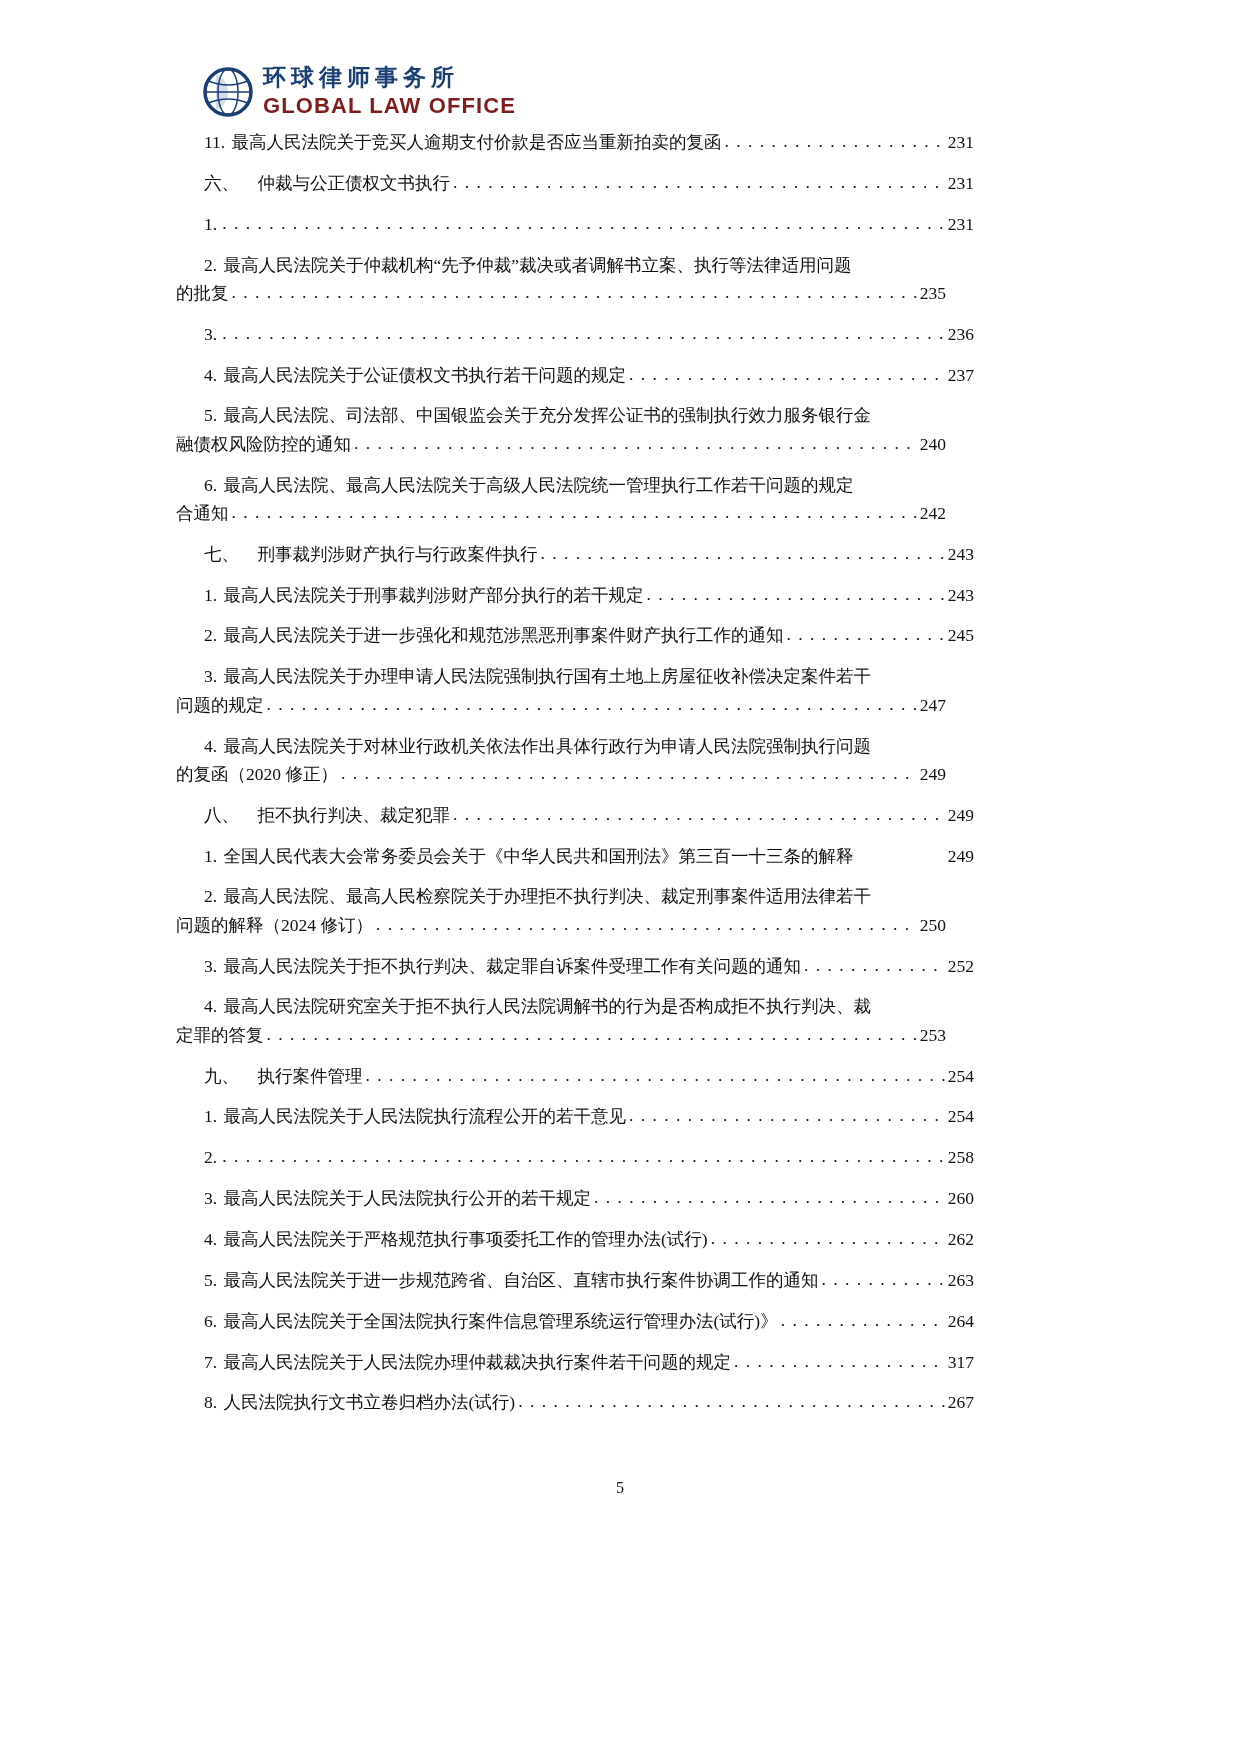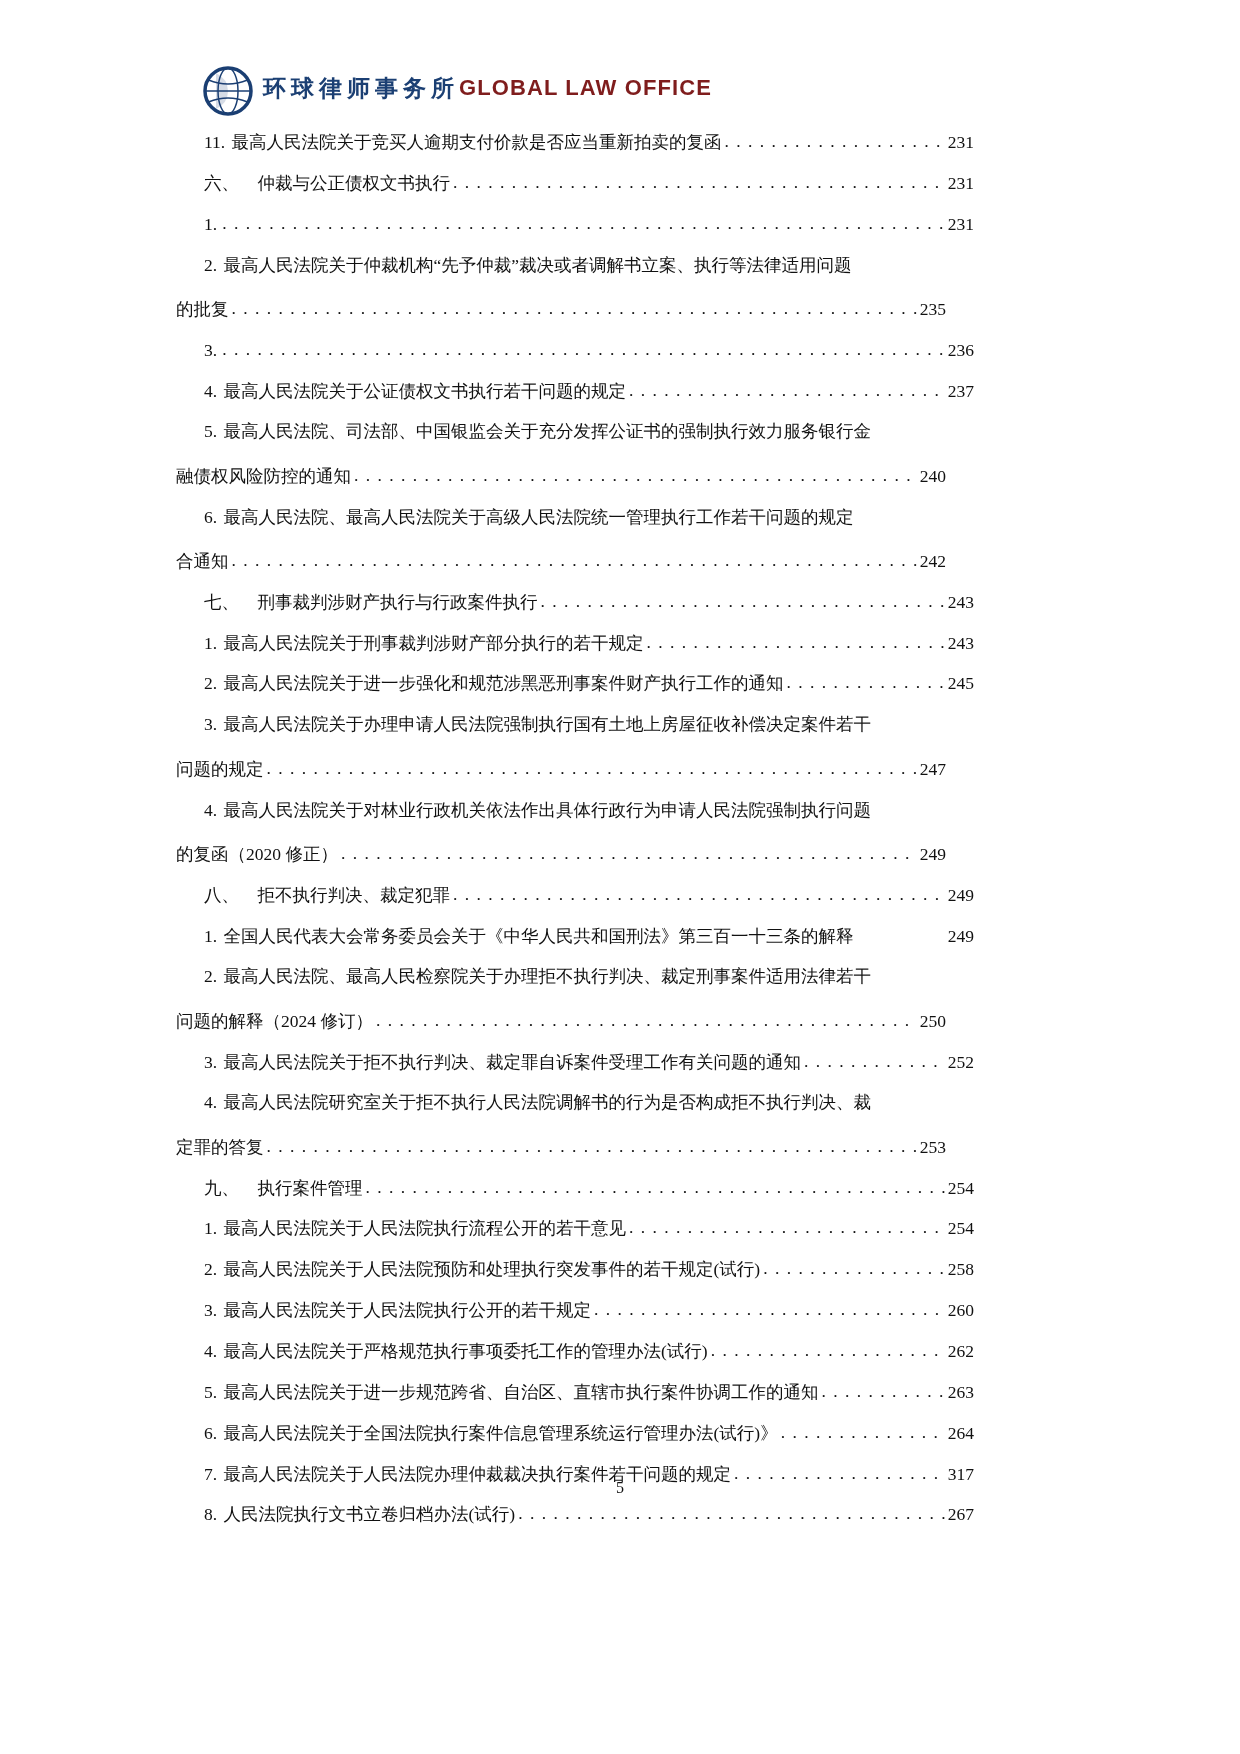--- a/index.html
+++ b/index.html
@@ -27,21 +27,21 @@
     align-items: center;
     gap: 10px;
   }
   .globe {
     width: 50px;
     height: 50px;
     flex: 0 0 50px;
   }
   .logo-text {
     display: flex;
-    flex-direction: row;
+    flex-direction: column;
     justify-content: center;
     line-height: 1;
   }
   .logo-cn {
     font-family: "Liberation Serif", "DejaVu Serif", serif;
     font-size: 23px;
     font-weight: bold;
     color: #1b3f73;
     letter-spacing: 5px;
     margin-bottom: 6px;
@@ -101,21 +101,20 @@
   }
   
   .cont {
     display: flex;
     align-items: baseline;
     width: 100%;
   }
   .cont .ctext {
     flex: 0 0 auto;
     white-space: pre;
-    margin-top: 16px;
   }
   .section .row:first-child { padding-left: 28px; }
   .section .num { margin-right: 14px; }
   .page-number {
     position: absolute;
     left: 0;
     right: 0;
     top: 1479px;
     text-align: center;
     font-size: 16px;
@@ -320,21 +319,20 @@
         <div class="row">
           <span class="num">1.</span>
           <span class="title"> 最高人民法院关于人民法院执行流程公开的若干意见</span>
           <span class="leader"> . . . . . . . . . . . . . . . . . . . . . . . . . . . . . . . . . . . . . . . . . . . . . . . . . . . . . . . . . . . . . . . . . . . . . . . . . . . . . . . . . . . . . . . . . . . . . . . . . . . . . . . . . . . . . . . . . . . . . . . . </span>
           <span class="pg">254</span>
         </div>
       </div>
       <div class="toc-entry indent-1">
         <div class="row">
           <span class="num">2.</span>
-          <span class="title"> 最高人民法院关于人民法院预防和处理执行突发事件的若干规定(试行)</span>
           <span class="leader"> . . . . . . . . . . . . . . . . . . . . . . . . . . . . . . . . . . . . . . . . . . . . . . . . . . . . . . . . . . . . . . . . . . . . . . . . . . . . . . . . . . . . . . . . . . . . . . . . . . . . . . . . . . . . . . . . . . . . . . . . </span>
           <span class="pg">258</span>
         </div>
       </div>
       <div class="toc-entry indent-1">
         <div class="row">
           <span class="num">3.</span>
           <span class="title"> 最高人民法院关于人民法院执行公开的若干规定</span>
           <span class="leader"> . . . . . . . . . . . . . . . . . . . . . . . . . . . . . . . . . . . . . . . . . . . . . . . . . . . . . . . . . . . . . . . . . . . . . . . . . . . . . . . . . . . . . . . . . . . . . . . . . . . . . . . . . . . . . . . . . . . . . . . . </span>
           <span class="pg">260</span>

